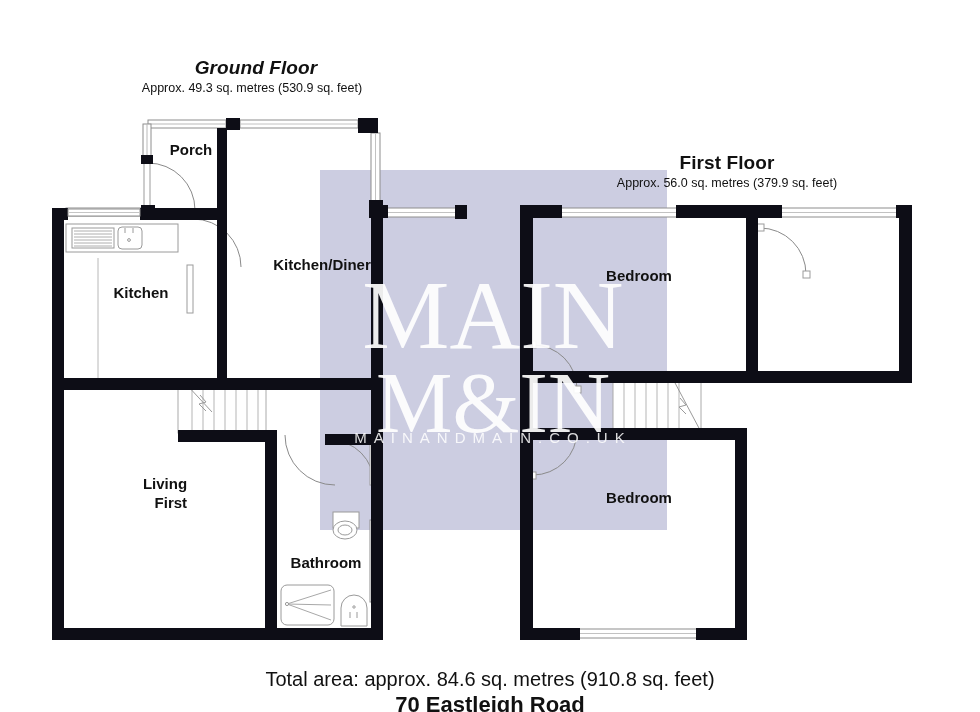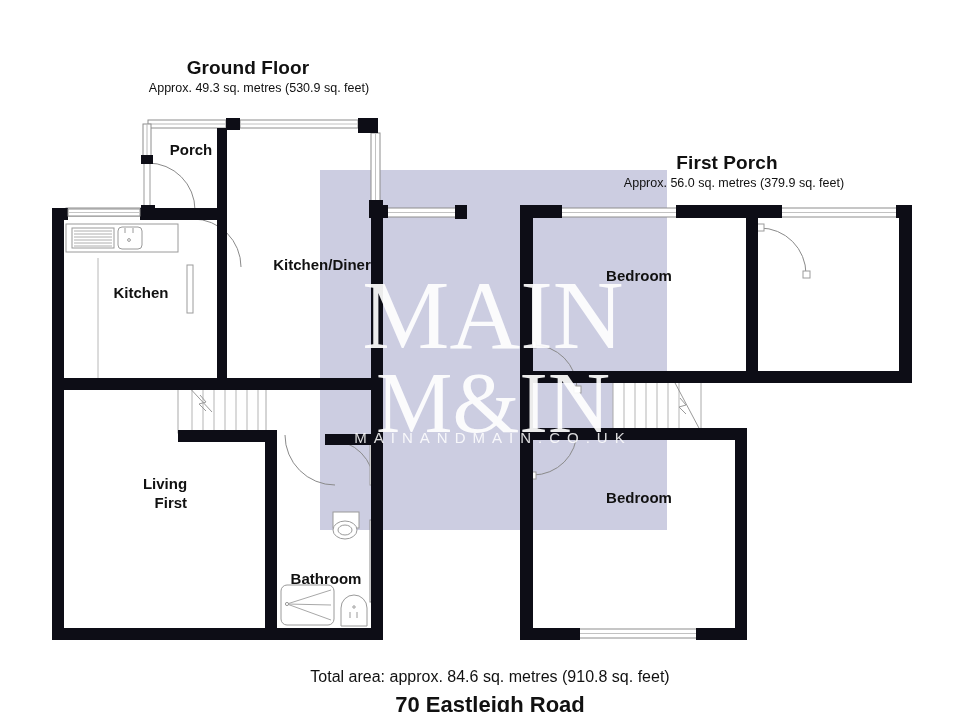--- a/index.html
+++ b/index.html
@@ -6,24 +6,24 @@
   body{
     width:980px;height:712px;
     background:#ffffff;
     font-family:"Liberation Sans", sans-serif;
     overflow:hidden;
     position:relative;
   }
   #plan{position:absolute;left:0;top:0;width:980px;height:712px;}
   .txt{position:absolute;white-space:nowrap;color:#111111;}
   .floor-title{font-weight:bold;font-size:19px;letter-spacing:.1px;}
-  .floor-sub{font-size:12.5px;margin-left:7px;}
+  .floor-sub{font-size:12.5px;}
   .room-label{font-weight:bold;font-size:15px;}
   .room-label.two{line-height:19px;text-align:center;}
-  .total-line{font-size:16px;}
+  .total-line{font-size:20px;}
   .addr-line{font-weight:bold;font-size:22px;}
   .ctr{transform:translateX(-50%);}
 </style>
 </head>
 <body>
 
 <svg id="plan" viewBox="0 0 980 712">
 
   <rect x="320" y="170" width="347" height="360" fill="#c9cadf" opacity="0.95"></rect>
 
@@ -244,32 +244,32 @@
     </g>
   </g>
 </svg>
 
 <svg style="position:absolute;left:0;top:0;width:980px;height:712px;pointer-events:none;">
   <text x="493" y="348" text-anchor="middle" font-family="Liberation Serif, serif" font-size="98" fill="#ffffff" opacity="0.92">MAIN</text>
   <text x="493" y="432" text-anchor="middle" font-family="Liberation Serif, serif" font-size="86" fill="#ffffff" opacity="0.92">M&amp;IN</text>
   <text x="493" y="443" text-anchor="middle" font-family="Liberation Sans, sans-serif" font-size="15" letter-spacing="7" fill="#ffffff" opacity="0.85">MAINANDMAIN.CO.UK</text>
 </svg>
 
-<div class="txt floor-title ctr" style="left:248px;top:57px;">Ground Floor</div>
+<div class="txt floor-title ctr" style="left:256px;top:57px;font-style:italic;">Ground Floor</div>
 <div class="txt floor-sub ctr" style="left:252px;top:81px;">Approx. 49.3 sq. metres (530.9 sq. feet)</div>
 
-<div class="txt floor-title ctr" style="left:727px;top:152px;">First Porch</div>
+<div class="txt floor-title ctr" style="left:727px;top:152px;">First Floor</div>
 <div class="txt floor-sub ctr" style="left:727px;top:176px;">Approx. 56.0 sq. metres (379.9 sq. feet)</div>
 
 <div class="txt room-label ctr" style="left:191px;top:141px;">Porch</div>
 <div class="txt room-label ctr" style="left:141px;top:284px;">Kitchen</div>
 <div class="txt room-label ctr" style="left:322px;top:256px;">Kitchen/Diner</div>
 <div class="txt room-label two ctr" style="left:165px;top:474px;text-align:right;">
   <span>Living</span><br>
   <span>First</span>
 </div>
-<div class="txt room-label ctr" style="left:326px;top:570px;text-align:center;">Bathroom</div>
+<div class="txt room-label ctr" style="left:326px;top:554px;text-align:center;">Bathroom</div>
 
 <div class="txt room-label ctr" style="left:639px;top:267px;">Bedroom</div>
 <div class="txt room-label ctr" style="left:639px;top:489px;">Bedroom</div>
 
 <div class="txt total-line ctr" style="left:490px;top:668px;">Total area: approx. 84.6 sq. metres (910.8 sq. feet)</div>
 <div class="txt addr-line ctr" style="left:490px;top:692px;">70 Eastleigh Road</div>
 
 </body></html>

